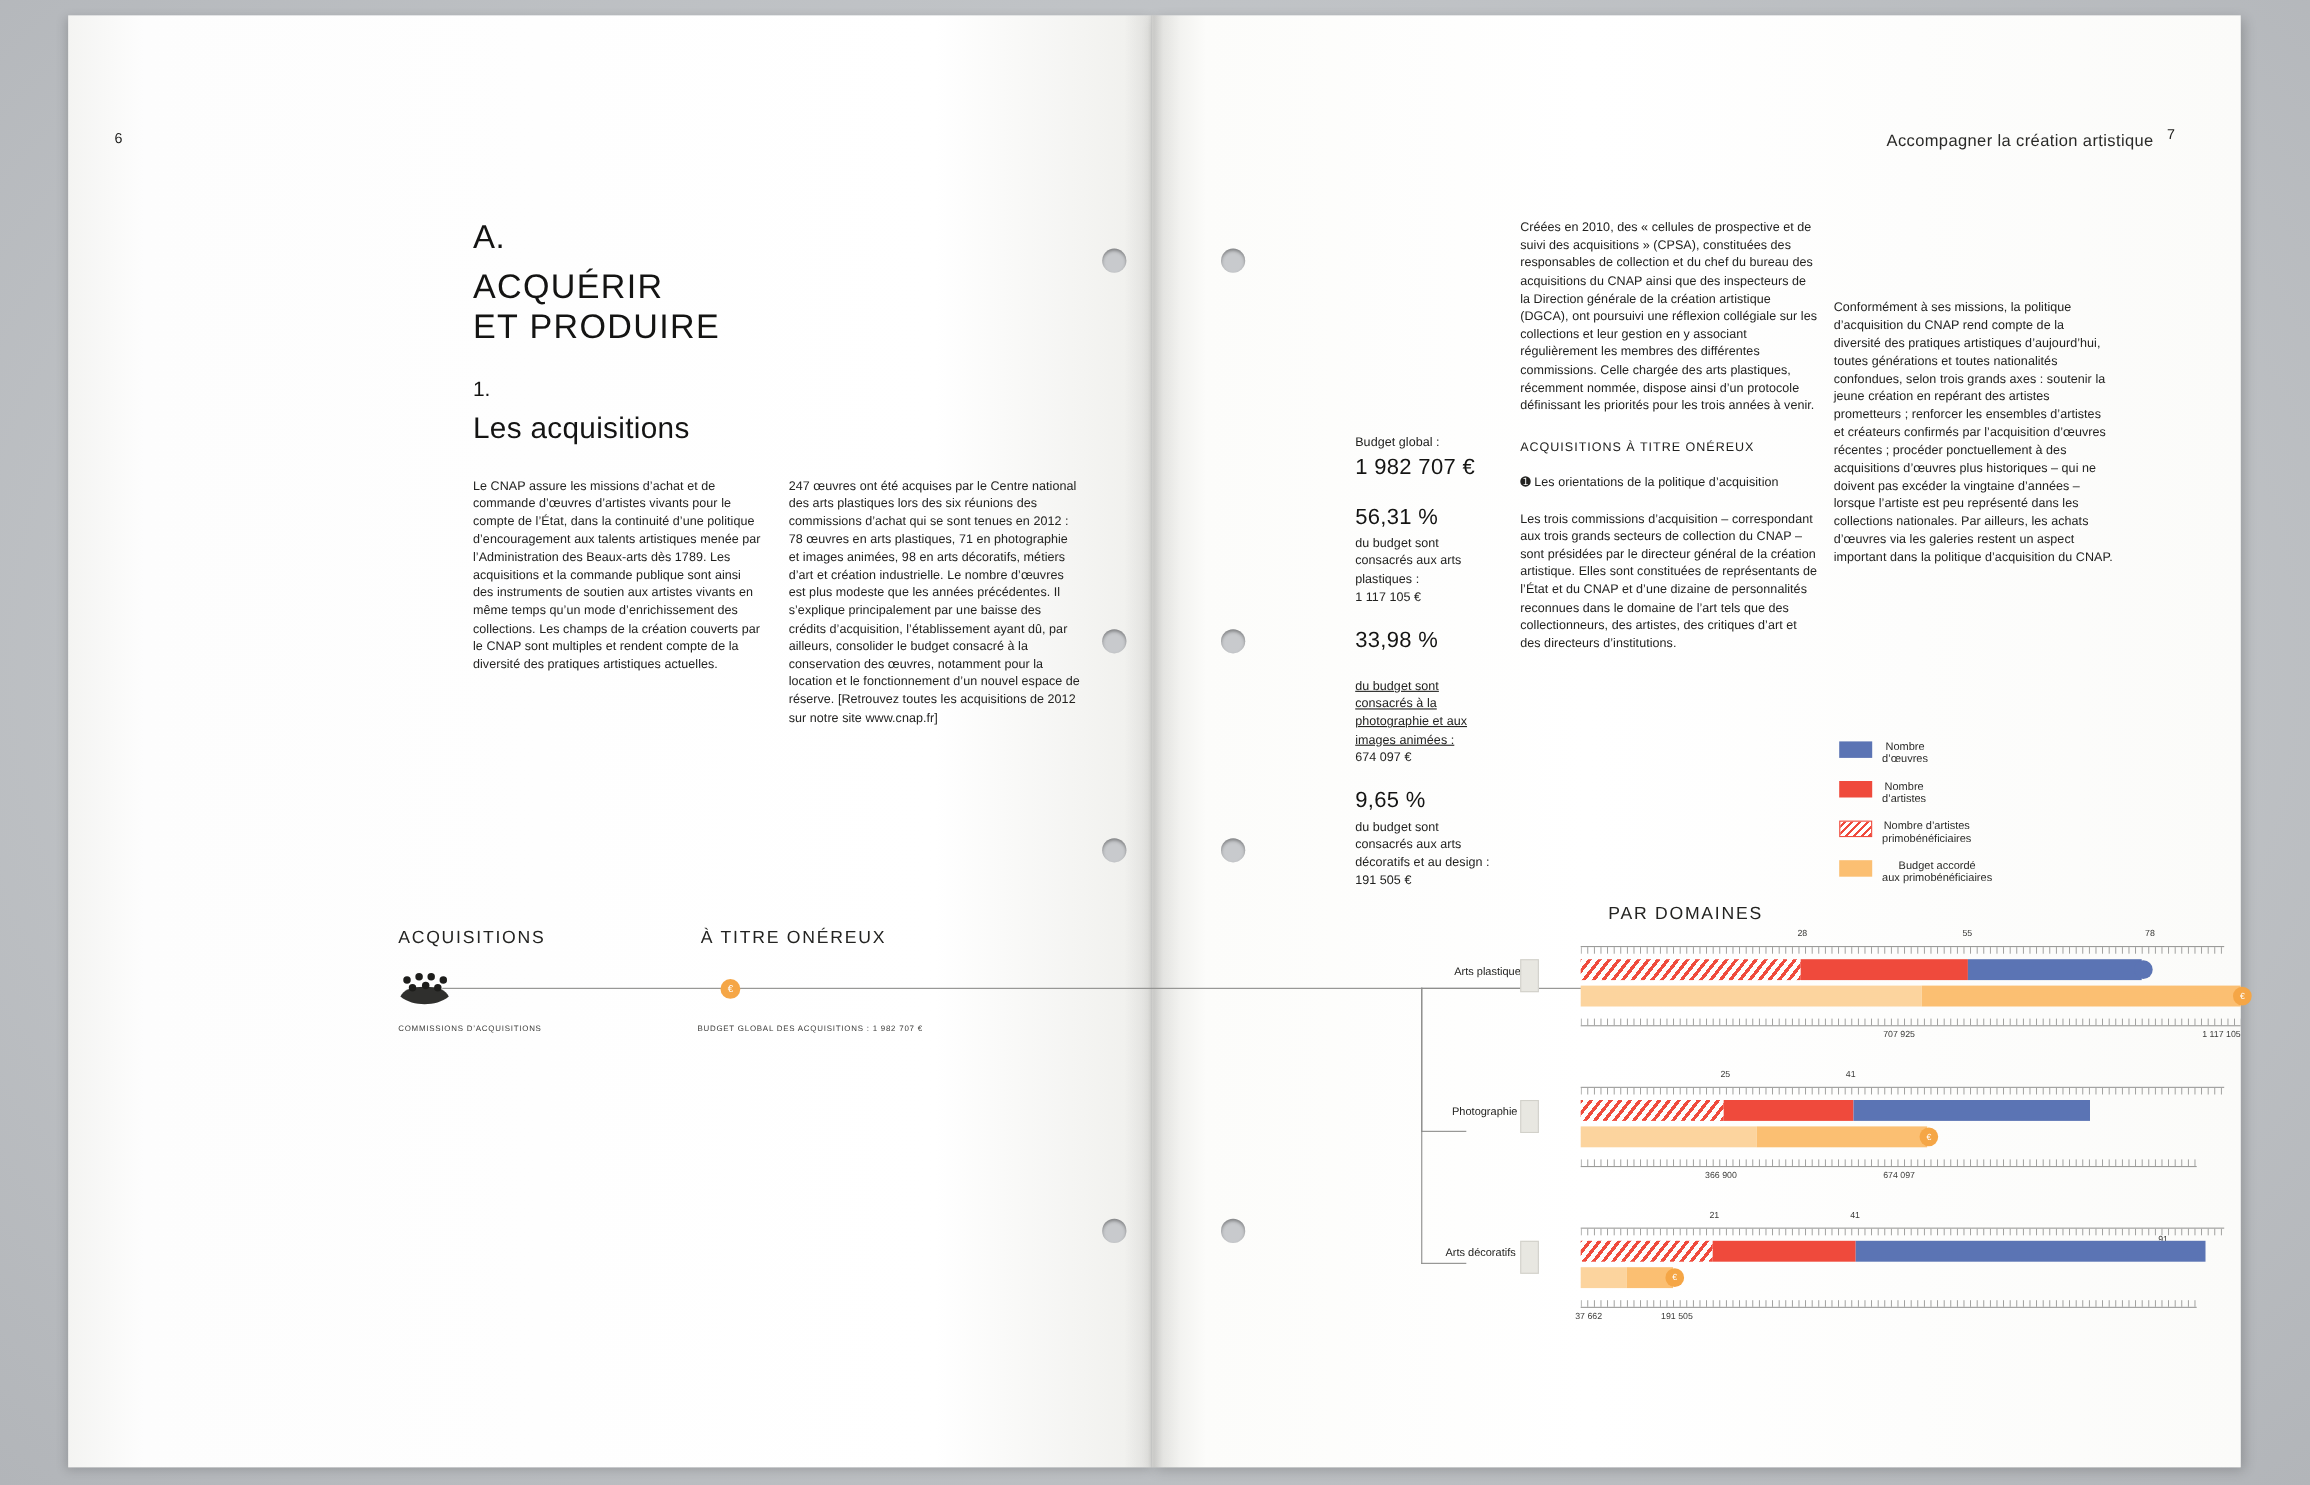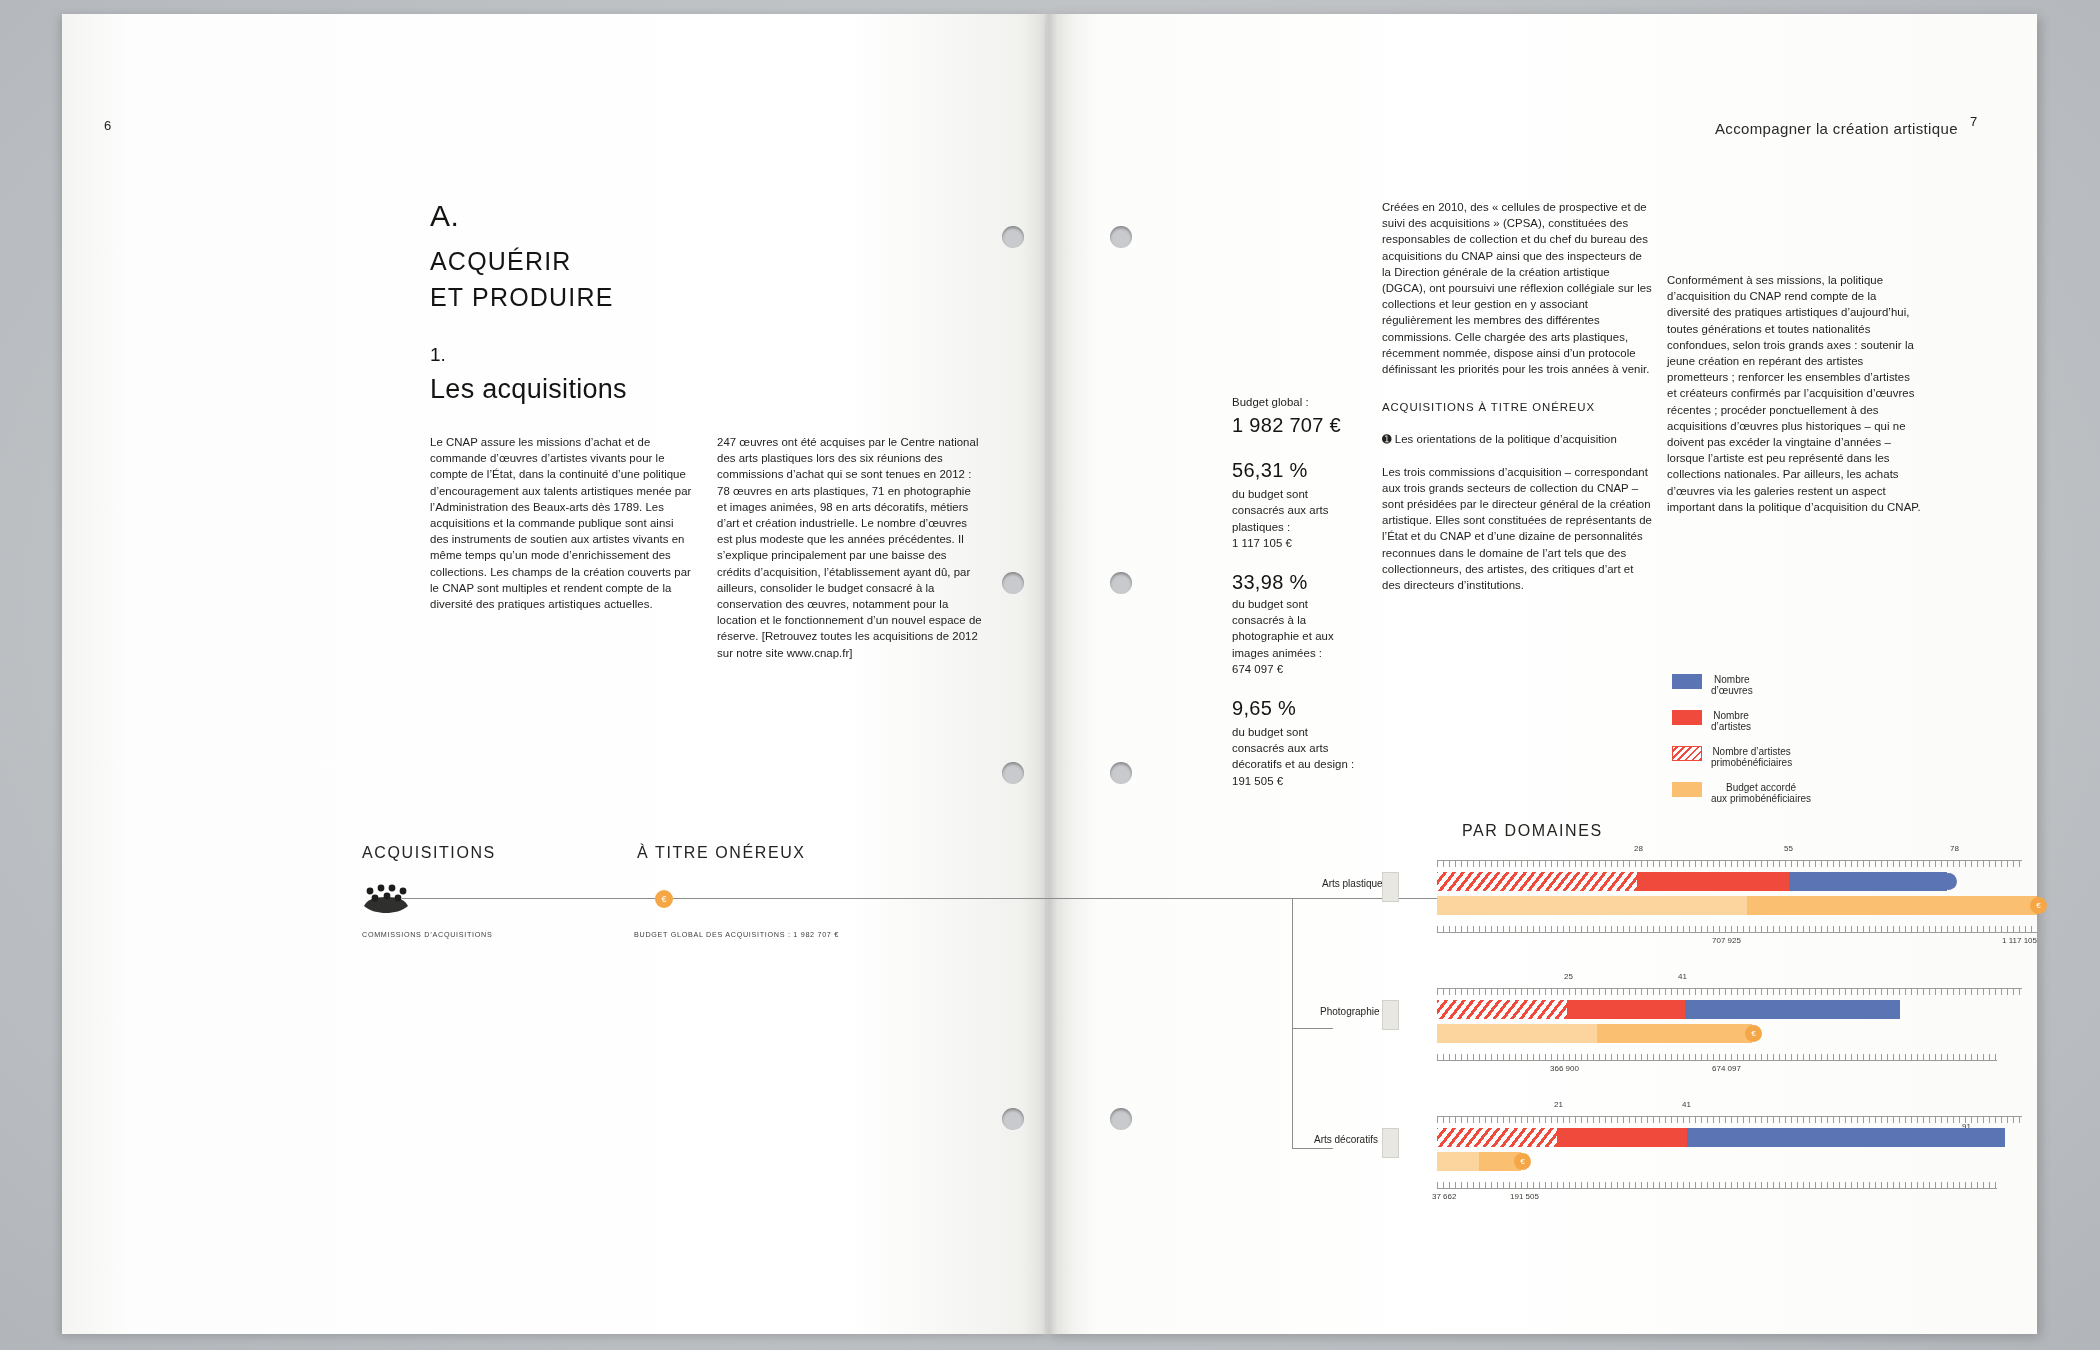--- a/index.html
+++ b/index.html
@@ -80,21 +80,21 @@
     line-height: 16.2px;
     color: #222220;
     letter-spacing: .05px;
   }
   .title-a {
     font-size: 30px;
     color: #141413;
     letter-spacing: .4px;
   }
   .title-main {
-    font-size: 25px;
+    font-size: 31px;
     line-height: 36px;
     color: #141413;
     letter-spacing: 1.2px;
   }
   .sub-num {
     font-size: 19px;
     color: #141413;
   }
   .sub-title {
     font-size: 27px;
@@ -303,21 +303,21 @@
       <div class="kpi-num" style="margin-top:4px;">1 982 707 €</div>
 
       <div style="margin-top:22px;">
         <div class="kpi-num">56,31 %</div>
         <div class="body" style="margin-top:4px;">du budget sont consacrés aux arts plastiques :</div>
         <div class="body">1 117 105 €</div>
       </div>
 
       <div style="margin-top:20px;">
         <div class="kpi-num">33,98 %</div>
-        <div class="body" style="margin-top:2px;">du budget sont consacrés à la photographie et aux images animées :</div>
+        <div class="body" style="margin-top:22px;text-decoration:underline;">du budget sont consacrés à la photographie et aux images animées :</div>
         <div class="body">674 097 €</div>
       </div>
 
       <div style="margin-top:20px;">
         <div class="kpi-num">9,65 %</div>
         <div class="body" style="margin-top:4px;">du budget sont consacrés aux arts décoratifs et au design :</div>
         <div class="body">191 505 €</div>
       </div>
     </div>
 

